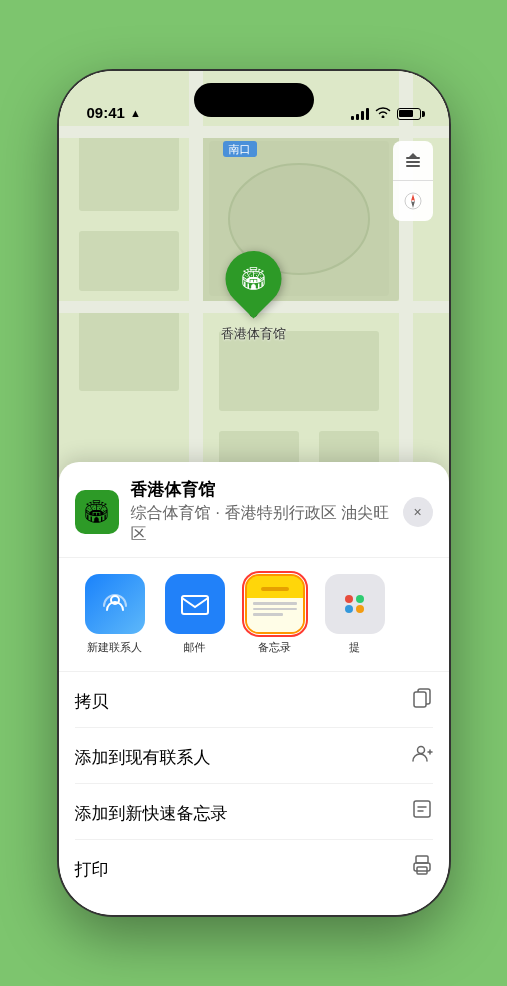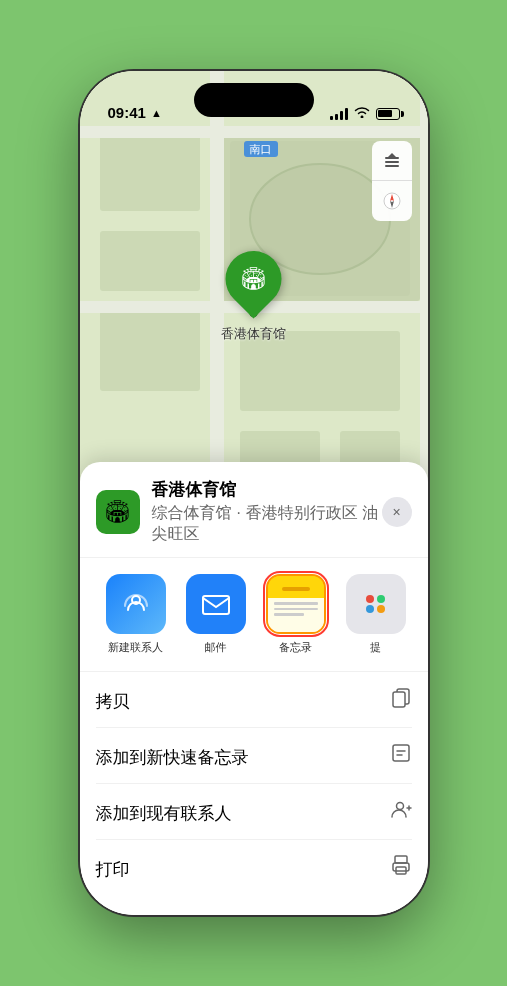--- a/index.html
+++ b/index.html
@@ -8,21 +8,21 @@
       width: 507px;
       height: 986px;
       background: #7dc56e;
       display: flex;
       align-items: center;
       justify-content: center;
       font-family: -apple-system, "PingFang SC", "Helvetica Neue", sans-serif;
     }
 
     .phone-frame {
-      width: 348px;
+      width: 390px;
       height: 844px;
       background: #000;
       border-radius: 54px;
       position: relative;
       box-shadow: 0 0 0 2px #333, 0 20px 60px rgba(0,0,0,0.4);
       overflow: hidden;
     }
 
     .phone-screen {
       position: absolute;
@@ -516,43 +516,43 @@
           <span class="action-icon">
             <svg width="22" height="22" viewBox="0 0 22 22" fill="none">
               <rect x="7" y="3" width="12" height="15" rx="2" stroke="#666" stroke-width="1.5" fill="none"></rect>
               <rect x="3" y="6" width="12" height="15" rx="2" stroke="#666" stroke-width="1.5" fill="white"></rect>
             </svg>
           </span>
         </div>
 
 
         <div class="action-row">
-          <span class="action-label">添加到新快速备忘录</span>
-          <span class="action-icon">
-            <svg width="22" height="22" viewBox="0 0 22 22" fill="none">
-              <rect x="3" y="3" width="16" height="16" rx="2" stroke="#666" stroke-width="1.5" fill="none"></rect>
-              <line x1="7" y1="9" x2="15" y2="9" stroke="#666" stroke-width="1.5" stroke-linecap="round"></line>
-              <line x1="7" y1="13" x2="12" y2="13" stroke="#666" stroke-width="1.5" stroke-linecap="round"></line>
-            </svg>
-          </span>
-        </div>
-
-        <div class="action-row">
           <span class="action-label">添加到现有联系人</span>
           <span class="action-icon">
             <svg width="22" height="22" viewBox="0 0 22 22" fill="none">
               <circle cx="10" cy="8" r="3.5" stroke="#666" stroke-width="1.5" fill="none"></circle>
               <path d="M2 19c0-3.9 3.1-7 7-7s7 3.1 7 7" stroke="#666" stroke-width="1.5" fill="none" stroke-linecap="round"></path>
               <line x1="17" y1="10" x2="21" y2="10" stroke="#666" stroke-width="1.5" stroke-linecap="round"></line>
               <line x1="19" y1="8" x2="19" y2="12" stroke="#666" stroke-width="1.5" stroke-linecap="round"></line>
             </svg>
           </span>
         </div>
 
         <div class="action-row">
+          <span class="action-label">添加到新快速备忘录</span>
+          <span class="action-icon">
+            <svg width="22" height="22" viewBox="0 0 22 22" fill="none">
+              <rect x="3" y="3" width="16" height="16" rx="2" stroke="#666" stroke-width="1.5" fill="none"></rect>
+              <line x1="7" y1="9" x2="15" y2="9" stroke="#666" stroke-width="1.5" stroke-linecap="round"></line>
+              <line x1="7" y1="13" x2="12" y2="13" stroke="#666" stroke-width="1.5" stroke-linecap="round"></line>
+            </svg>
+          </span>
+        </div>
+
+        <div class="action-row">
           <span class="action-label">打印</span>
           <span class="action-icon">
             <svg width="22" height="22" viewBox="0 0 22 22" fill="none">
               <rect x="5" y="2" width="12" height="7" rx="1" stroke="#666" stroke-width="1.5" fill="none"></rect>
               <rect x="3" y="9" width="16" height="8" rx="2" stroke="#666" stroke-width="1.5" fill="none"></rect>
               <rect x="6" y="13" width="10" height="7" rx="1" stroke="#666" stroke-width="1.5" fill="none"></rect>
             </svg>
           </span>
         </div>
 

